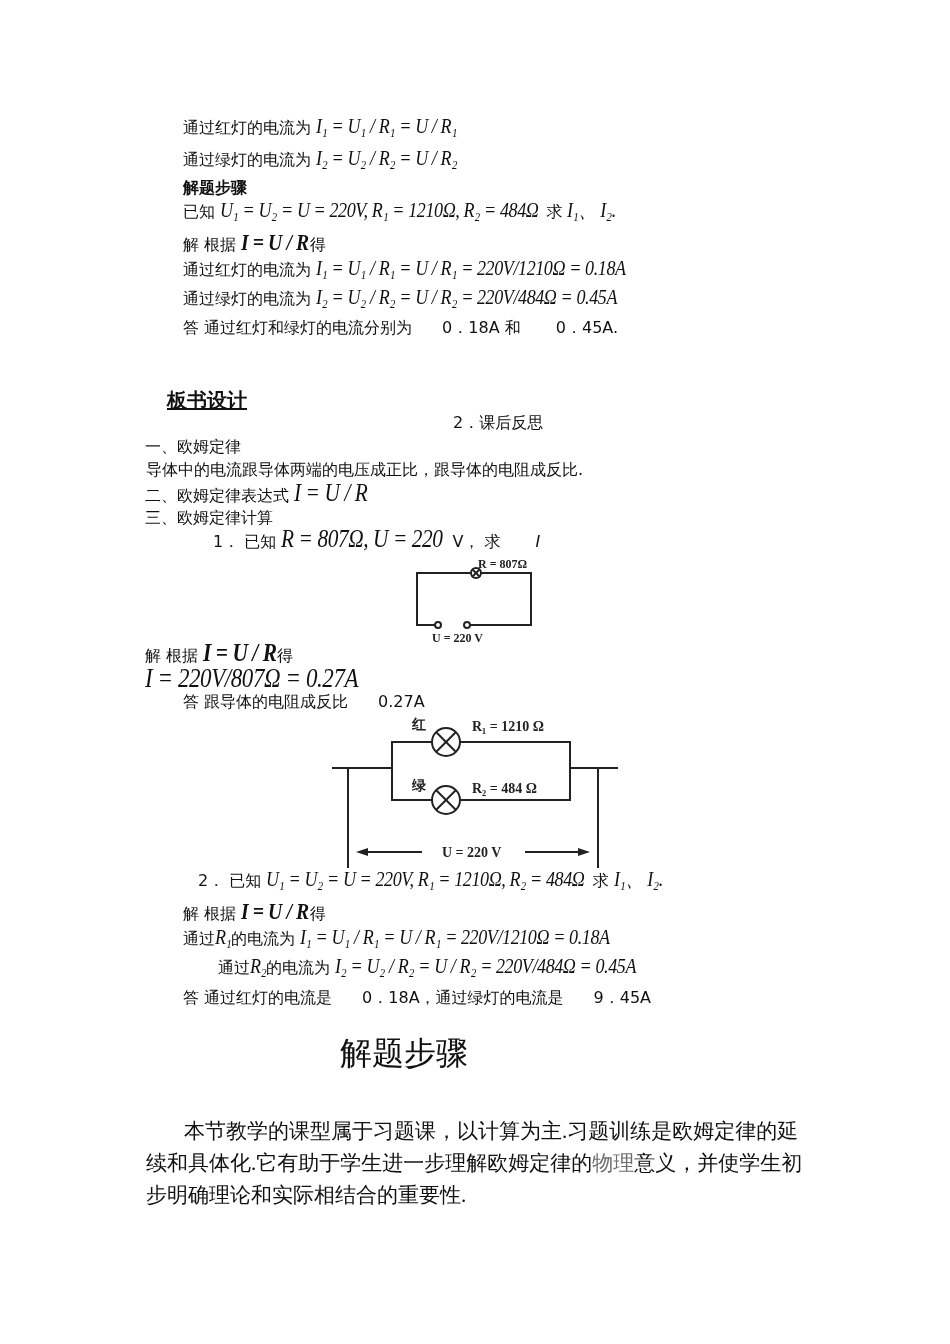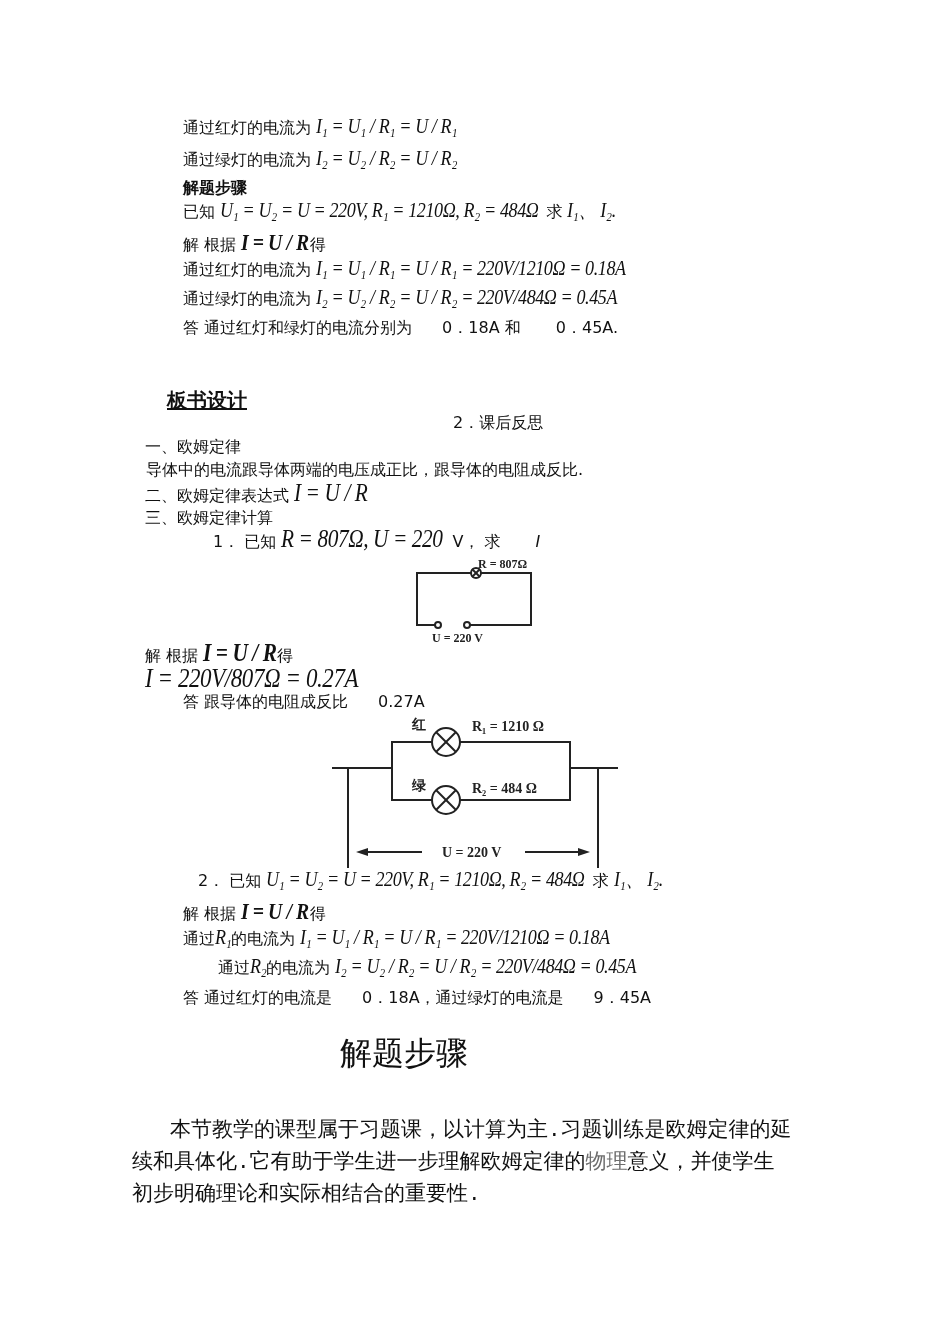--- a/index.html
+++ b/index.html
@@ -2,21 +2,21 @@
 <html><head>
 <meta charset="utf-8">
 <style>
   html, body { margin: 0; padding: 0; background: #ffffff; }
   body { width: 950px; height: 1344px; position: relative; overflow: hidden; color: #111; }
   .line { position: absolute; white-space: nowrap; font-size: 16px; line-height: 20px; font-family: "DejaVu Serif", serif; }
   .m { font-family: "Liberation Serif", serif; font-style: italic; font-size: 22px; letter-spacing: -0.5px; transform: scaleX(0.82); display: inline-block; transform-origin: left center; }
   .num { font-family: "DejaVu Sans", sans-serif; font-size: 16px; margin-left: 30px; }
   .heading { position: absolute; font-family: "DejaVu Sans", sans-serif; font-weight: bold; font-size: 20px; text-decoration: underline; }
   .big-title { position: absolute; font-family: "DejaVu Serif", serif; font-size: 32px; }
-  .para { position: absolute; left: 132px; width: 660px; font-family: Liberation Mono, monospace; font-size: 21px; line-height: 32px; }
+  .para { position: absolute; left: 146px; width: 660px; font-family: Liberation Serif, serif; font-size: 21px; line-height: 32px; }
   .para .indent { display: inline-block; width: 38px; }
   .gray { color: #6d6d6d; }
   svg text { font-family: "Liberation Serif", serif; }
 </style>
 </head>
 <body>
 
 <div class="line" style="left:183px;top:116px;">
   <span>通过红灯的电流为</span>
   <span class="m">I₁ = U₁ / R₁ = U / R₁</span>

